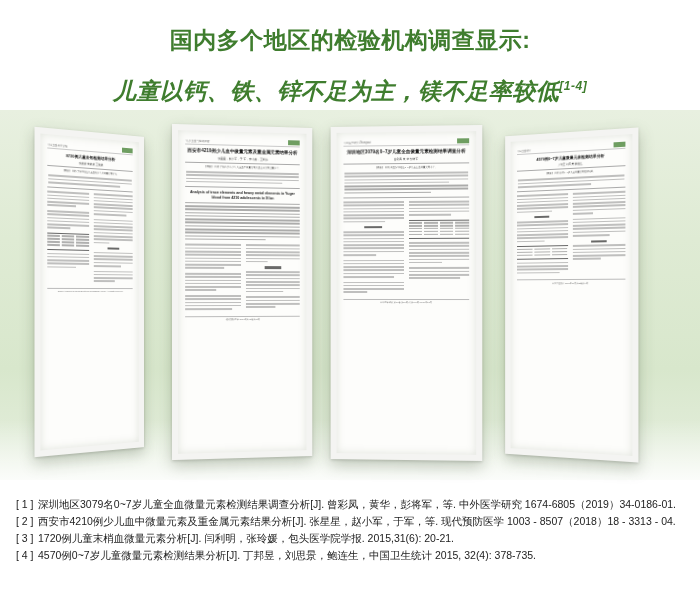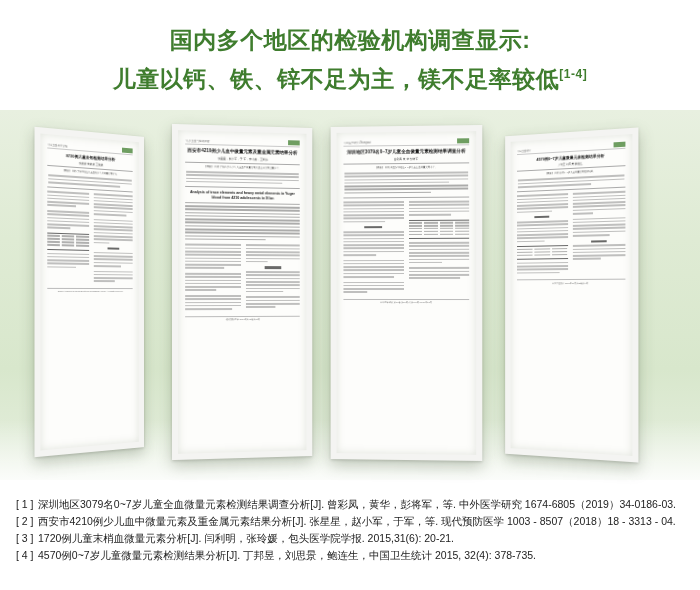--- a/index.html
+++ b/index.html
@@ -34,21 +34,22 @@
     letter-spacing: 0.5px;
     line-height: 32px;
     white-space: nowrap;
   }
   .heading .line2 {
     font-size: 23px;
     font-weight: bold;
     letter-spacing: 0.5px;
     line-height: 32px;
     white-space: nowrap;
-    margin-top: 2px;
+    margin-top: 14px;
+    font-style: italic;
   }
   .heading sup {
     font-size: 12px;
     vertical-align: super;
     font-weight: bold;
   }
   
   .backdrop {
     position: absolute;
     left: 0;
@@ -633,21 +634,21 @@
         </div>
         <div class="foot-line">中国卫生统计 2015年10月第32卷第4期</div>
       </div>
     </div>
 
   </div>
 
   <div class="refs">
     <div class="ref-row">
       <div class="ref-num">[ 1 ]</div>
-      <div class="ref-text">深圳地区3079名0~7岁儿童全血微量元素检测结果调查分析[J]. 曾彩凤，黄华，彭将军，等. 中外医学研究 1674-6805（2019）34-0186-03.</div>
+      <div class="ref-text">深圳地区3079名0~7岁儿童全血微量元素检测结果调查分析[J]. 曾彩凤，黄华，彭将军，等. 中外医学研究 1674-6805（2019）34-0186-01.</div>
     </div>
     <div class="ref-row">
       <div class="ref-num">[ 2 ]</div>
       <div class="ref-text">西安市4210例少儿血中微量元素及重金属元素结果分析[J]. 张星星，赵小军，于军，等. 现代预防医学 1003 - 8507（2018）18 - 3313 - 04.</div>
     </div>
     <div class="ref-row">
       <div class="ref-num">[ 3 ]</div>
       <div class="ref-text">1720例儿童末梢血微量元素分析[J]. 闫利明，张玲媛，包头医学院学报. 2015,31(6): 20-21.</div>
     </div>
     <div class="ref-row">

